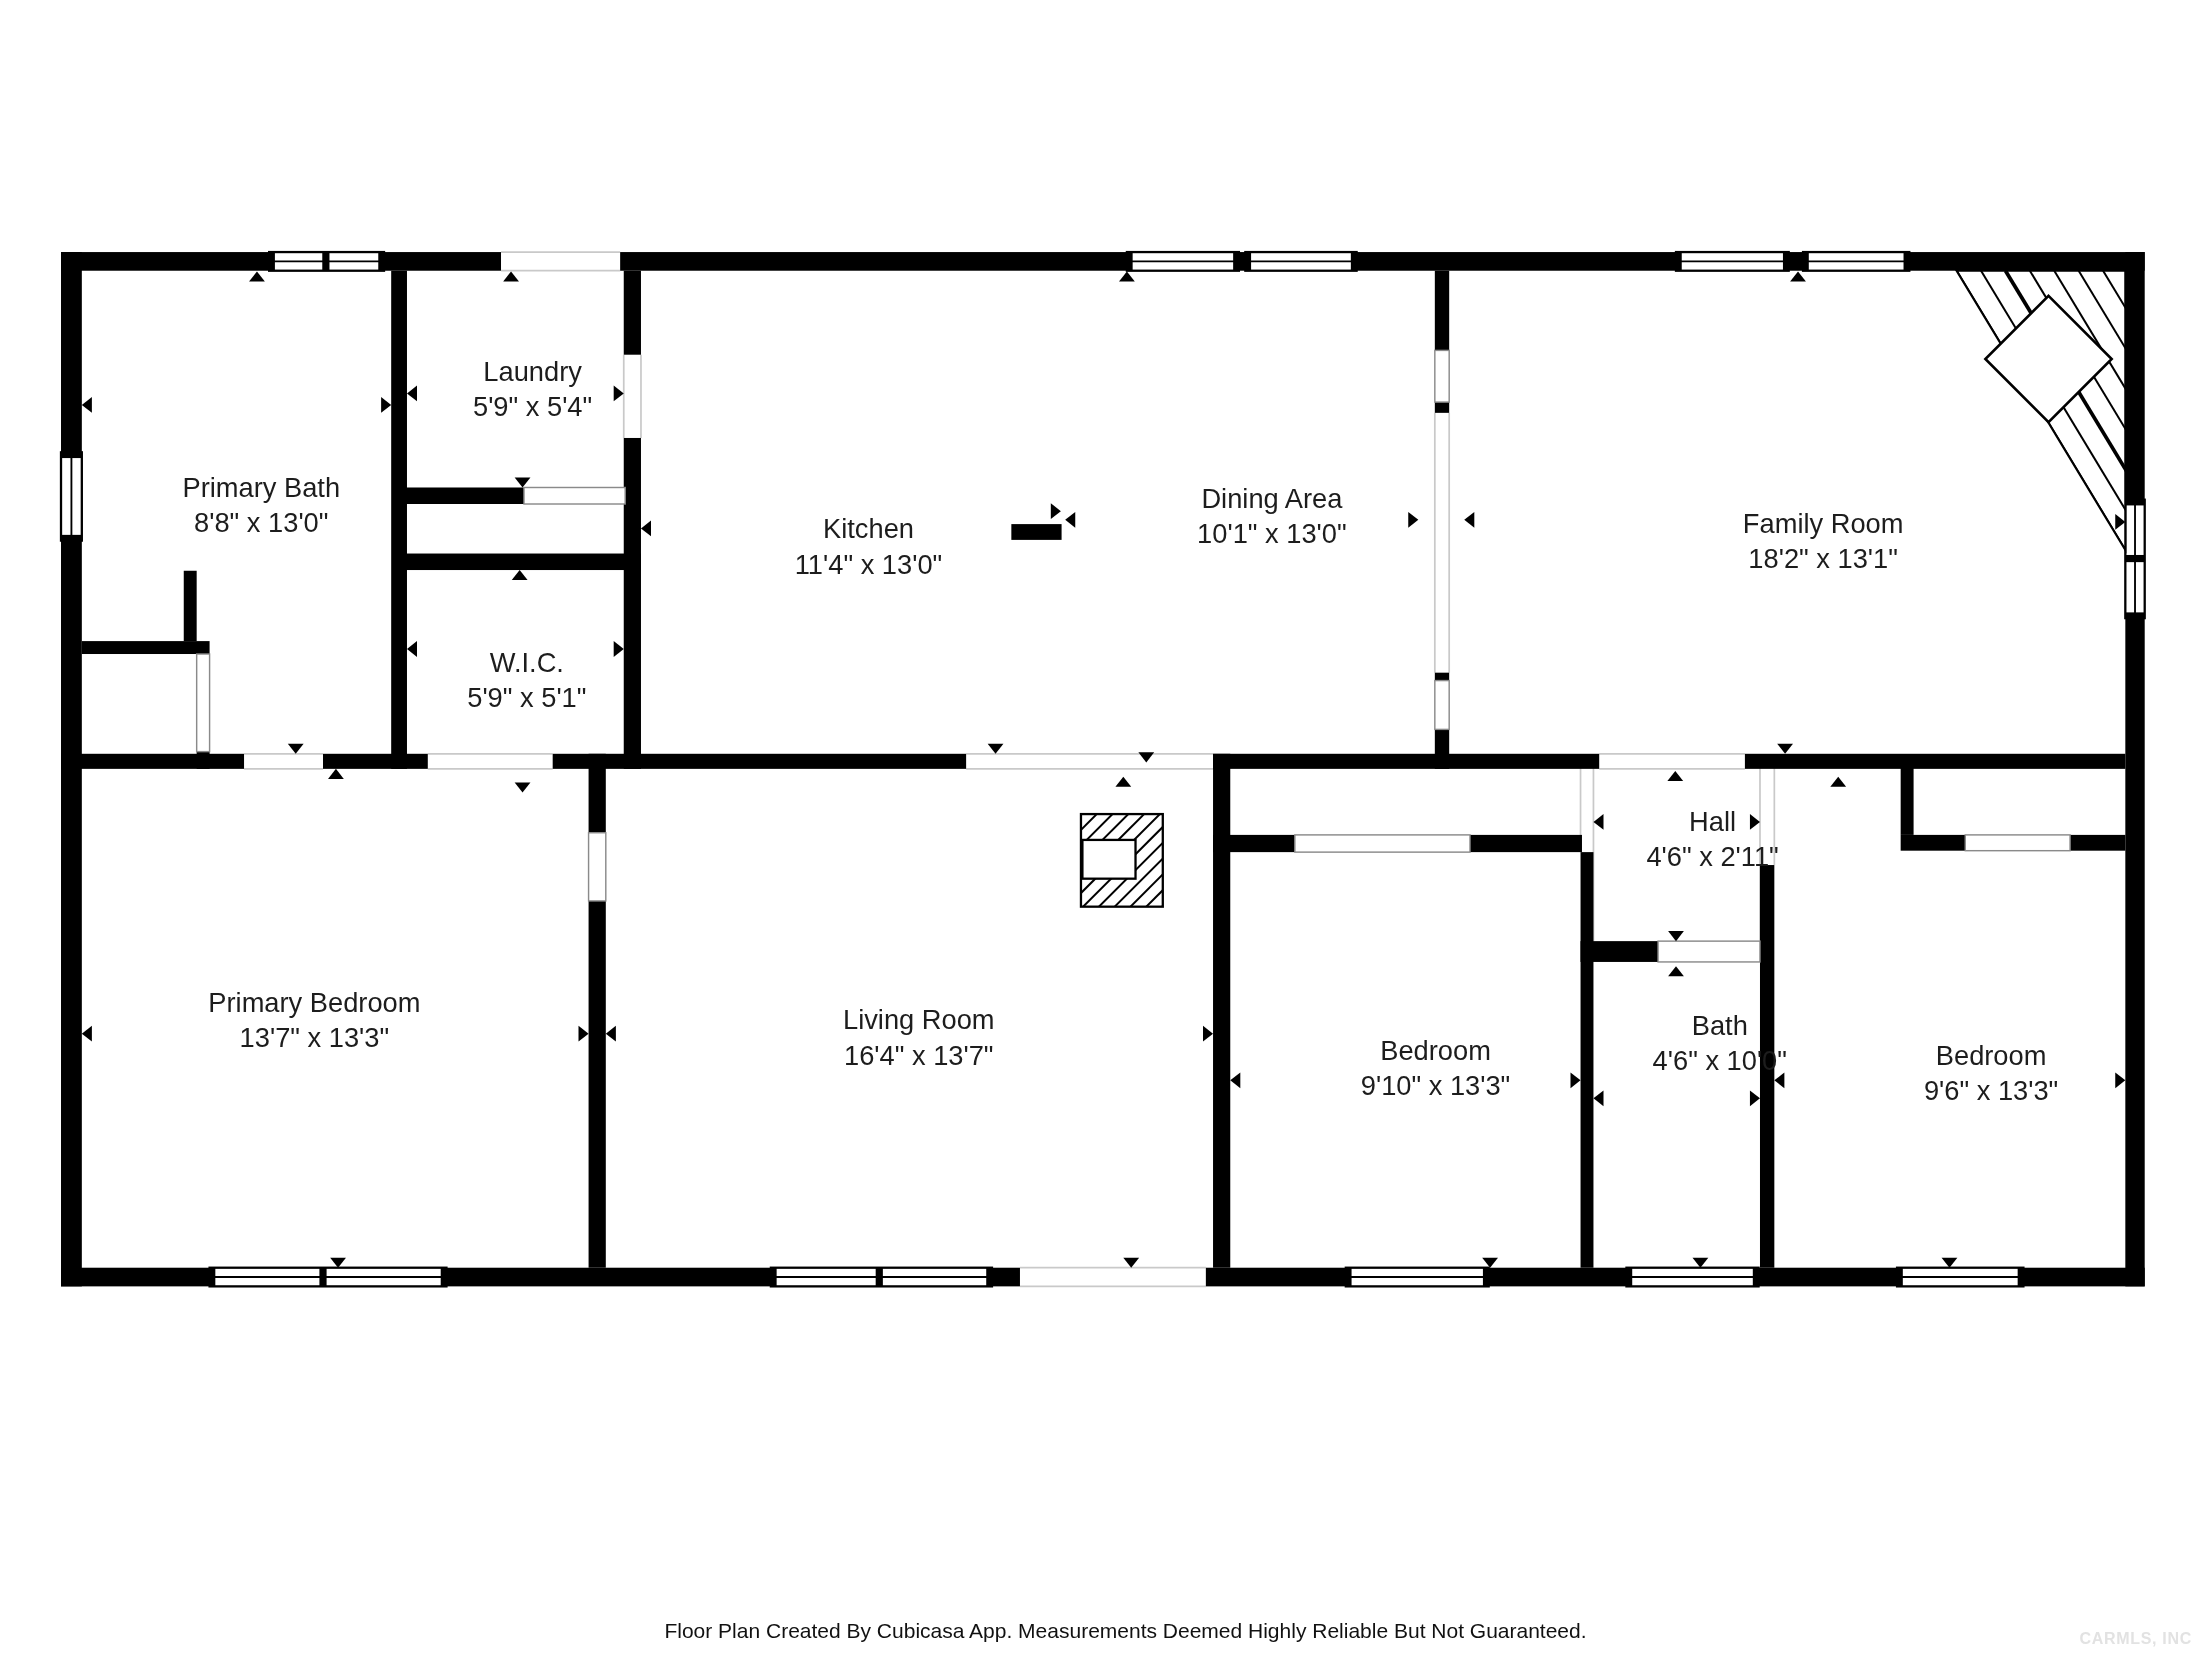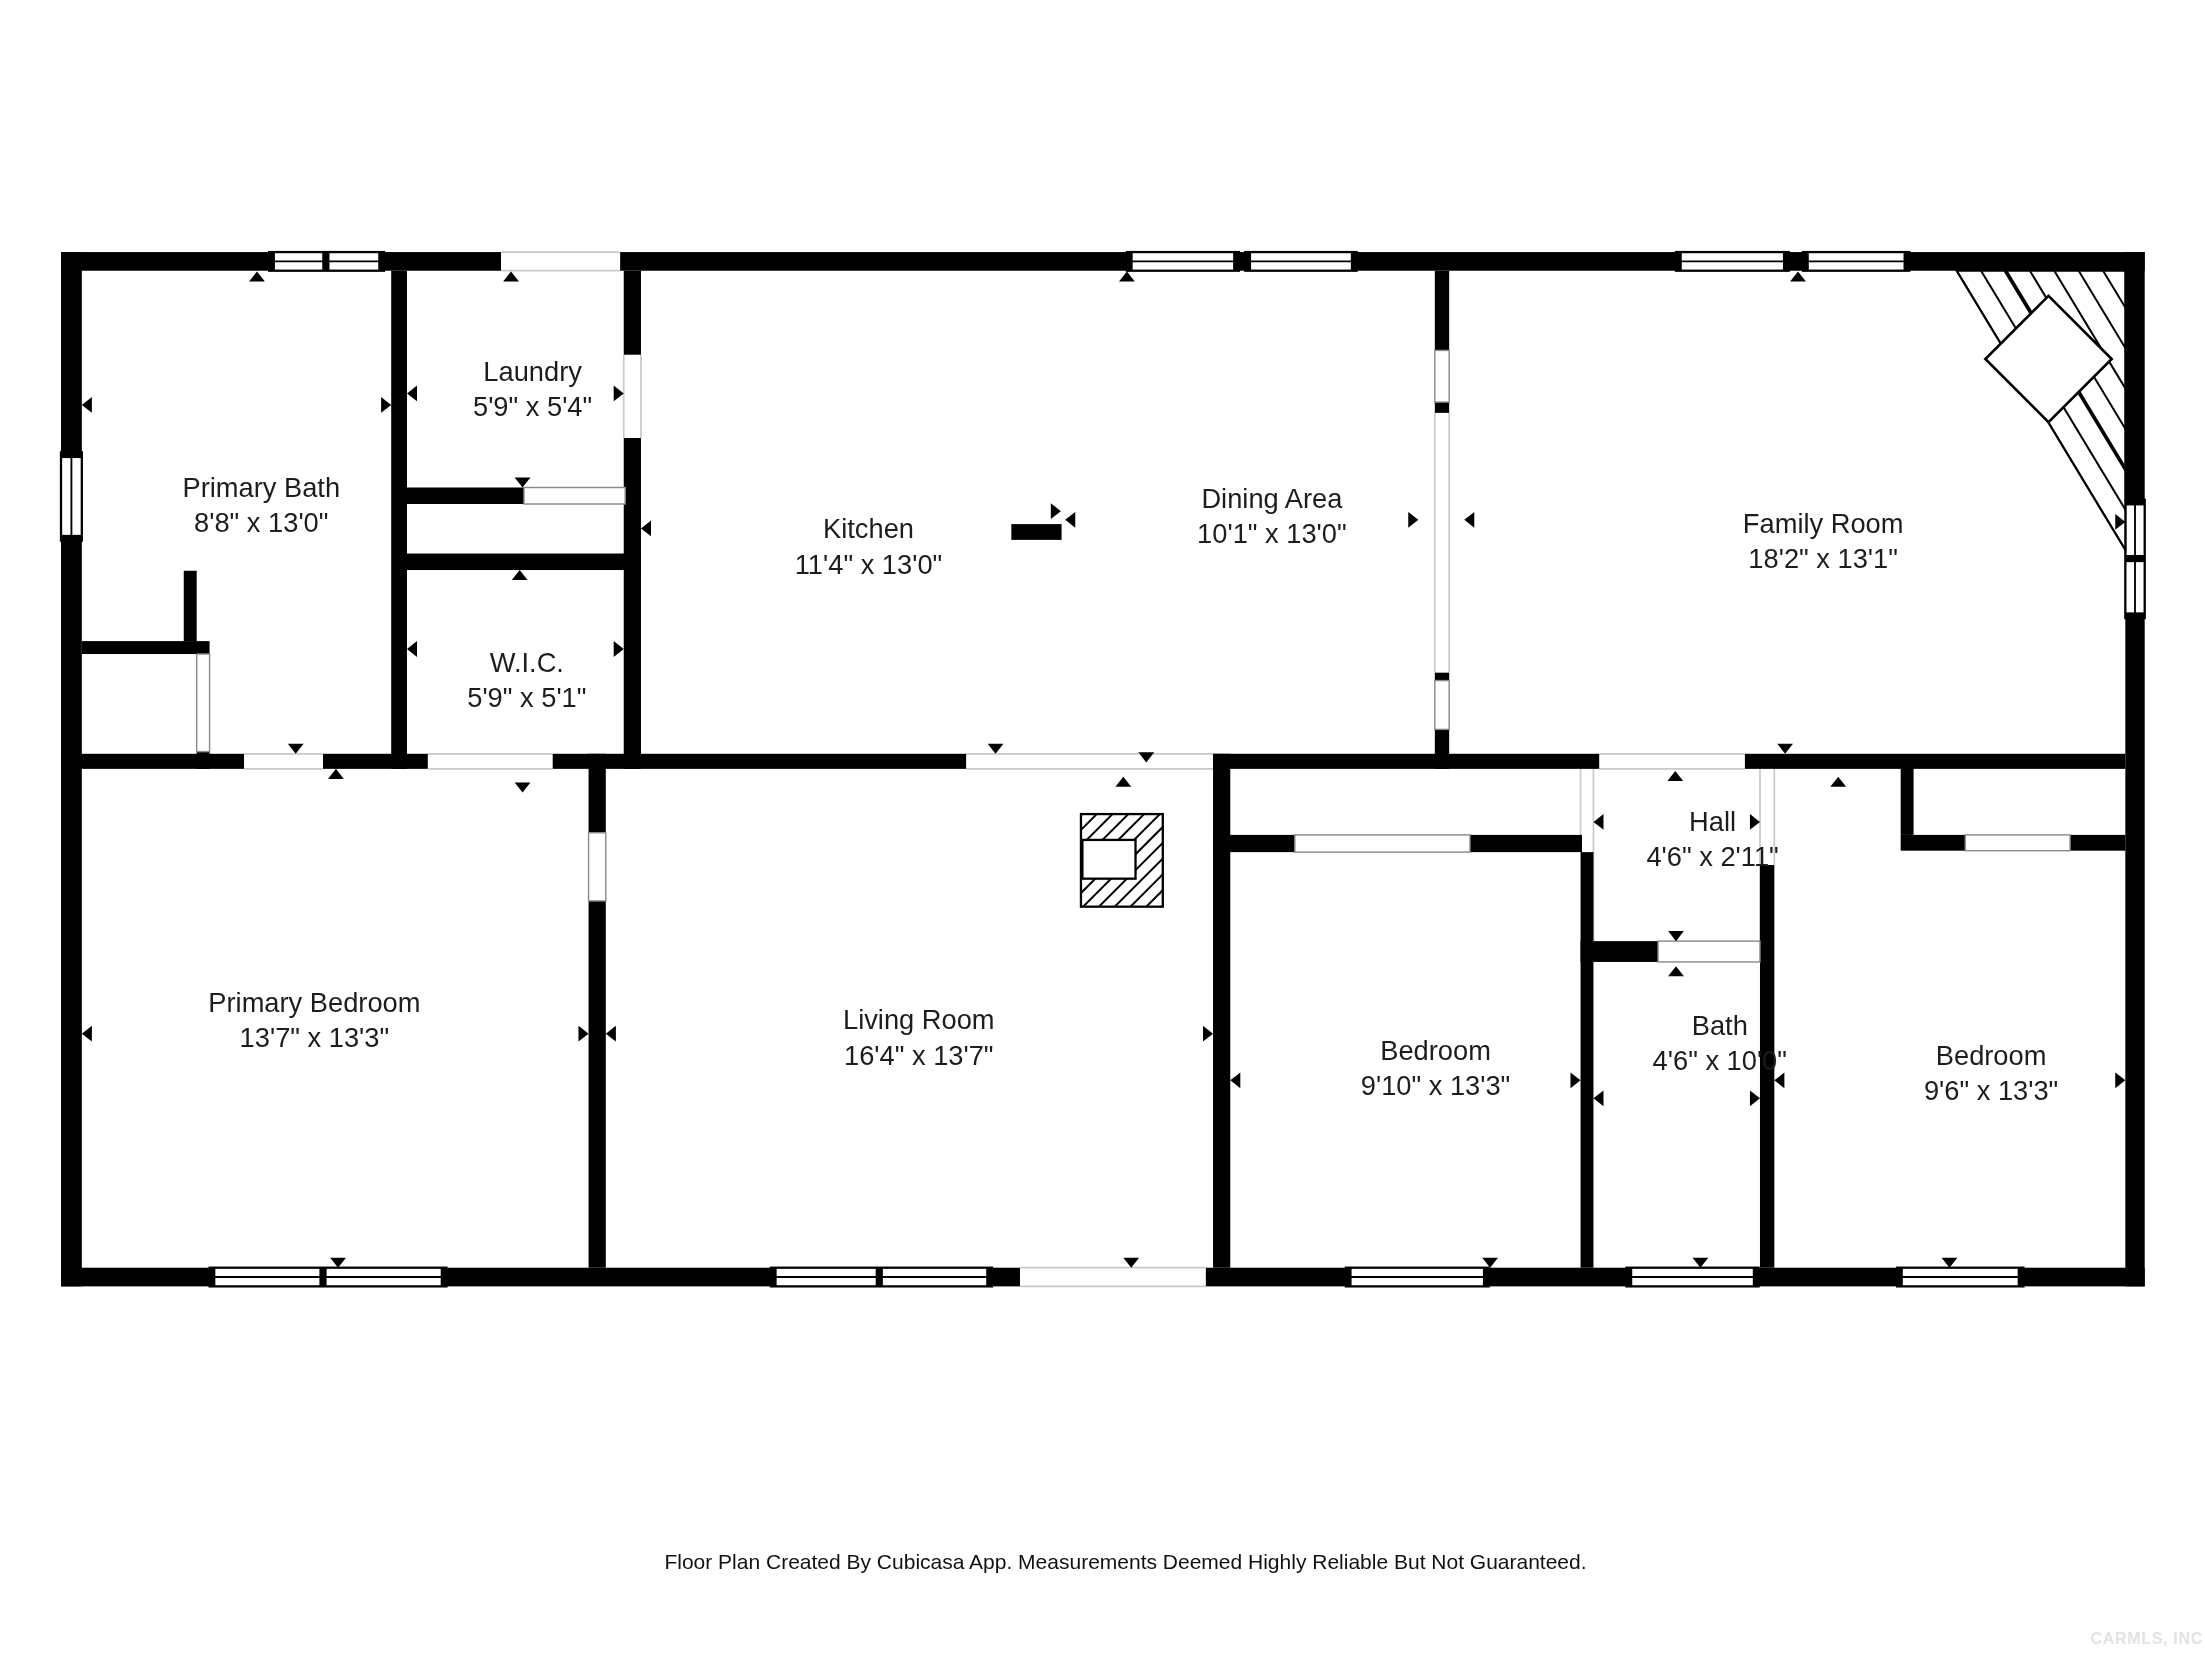--- a/index.html
+++ b/index.html
@@ -1,21 +1,21 @@
 <!DOCTYPE html>
 <html style="font-size:11.5px"><head>
 <meta charset="utf-8">
 <style>
   html,body{margin:0;padding:0;background:#ffffff;}
   #stage{position:relative;width:2205px;height:1654px;background:#fff;overflow:hidden;
          font-family:"Liberation Sans", sans-serif;}
   #plan-svg{position:absolute;left:0;top:0;}
-  #footer-note{position:absolute;left:0;top:1550px;width:2205px;padding-left:46px;box-sizing:border-box;
+  #footer-note{position:absolute;left:0;top:1619px;width:2205px;padding-left:46px;box-sizing:border-box;
          text-align:center;font-size:21px;color:#111;}
-  #watermark{position:absolute;right:2px;top:1630px;font-size:16px;color:#e2e2e2;
+  #watermark{position:absolute;right:13px;top:1630px;font-size:16px;color:#e2e2e2;
          font-weight:bold;letter-spacing:0.7px;}
 </style>
 </head>
 <body>
 
 <div id="stage">
   <svg id="plan-svg" viewBox="0 0 1536 1152" width="2205" height="1654" xmlns="http://www.w3.org/2000/svg">
       <rect x="0" y="0" width="1536" height="1152" fill="#ffffff"></rect>
       <line x1="170" y1="525" x2="225" y2="525" stroke="#c9c9c9" stroke-width="1.2"></line>
       <line x1="170" y1="535.5" x2="225" y2="535.5" stroke="#c9c9c9" stroke-width="1.2"></line>

